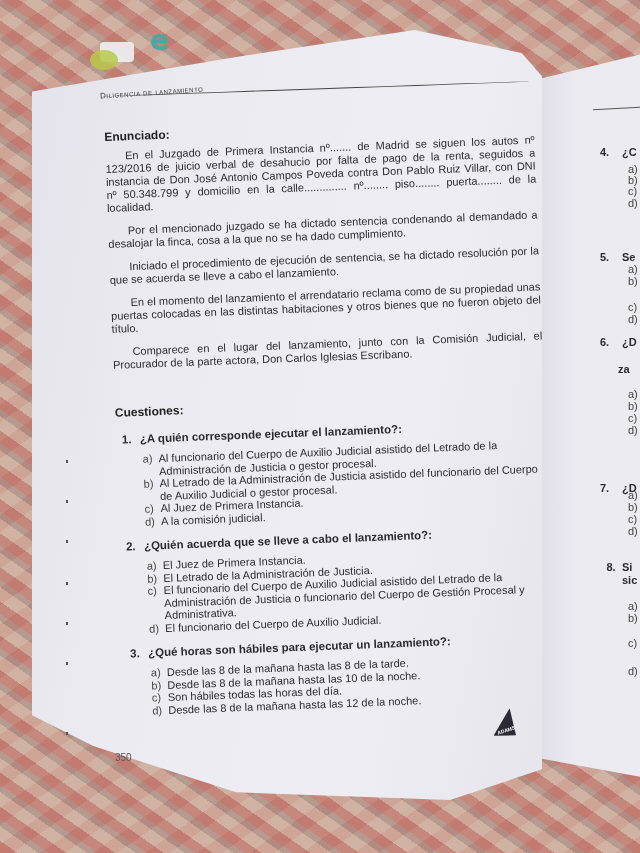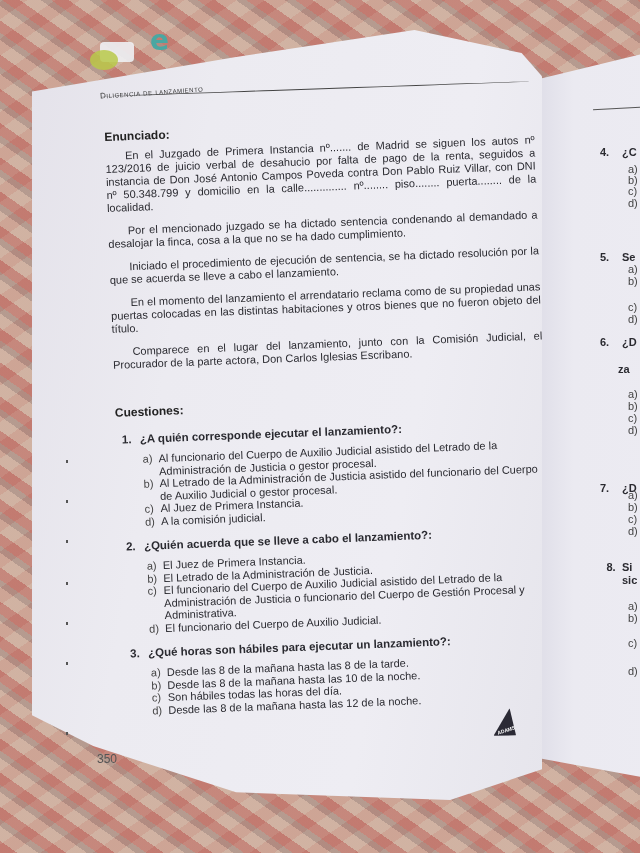--- a/index.html
+++ b/index.html
@@ -43,21 +43,21 @@
   .h-label { font-weight: bold; font-size: 12px; margin: 0 0 6px 0; color: #222; }
   .para { font-size: 11px; line-height: 13px; margin: 0 0 10px 0; text-indent: 20px; text-align: justify; }
   .cuestiones { margin-top: 34px; margin-bottom: 14px; }
   .question { margin-bottom: 12px; }
   .q-title { font-size: 11.5px; font-weight: bold; margin-bottom: 8px; display: flex; }
   .q-num { width: 18px; flex-shrink: 0; margin-left: 6px; }
   .options { list-style: none; padding: 0; margin: 0 0 0 26px; }
   .opt { display: flex; font-size: 11px; line-height: 12.5px; }
   .opt-letter { width: 16px; flex-shrink: 0; color: #444; }
   .page-number {
-    position: absolute; left: 97px; top: 752px; font-size: 12px; color: #555;
+    position: absolute; left: 115px; top: 752px; font-size: 10px; color: #555;
     font-family: "Liberation Sans", sans-serif;
   }
   .logo-badge {
     position: absolute; left: 496px; top: 708px; width: 22px; height: 30px;
     background: #2b2a35; clip-path: polygon(50% 0%, 100% 85%, 0% 100%);
     transform: rotate(10deg);
   }
   .logo-text {
     position: absolute; left: 497px; top: 727px; font-size: 5px; color: #fff; font-weight: bold;
     transform: rotate(-18deg); font-family: "Liberation Sans", sans-serif;

